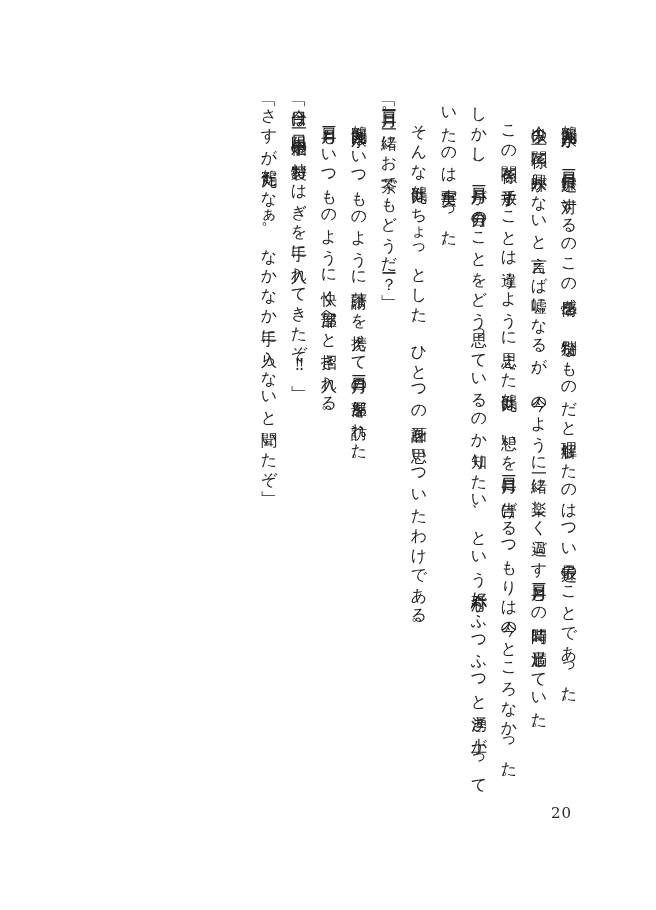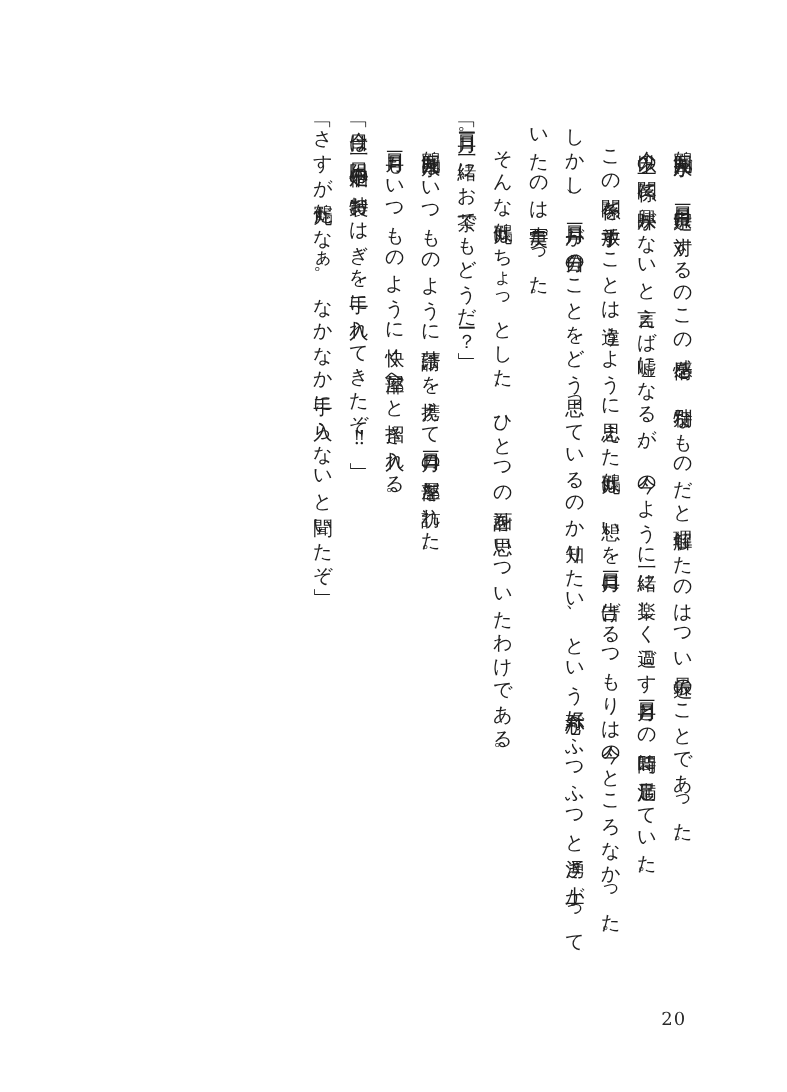--- a/index.html
+++ b/index.html
@@ -31,21 +31,21 @@
     font-size: 16px;
     line-height: 30px;          
     letter-spacing: 1.6px;      
     text-align: left;
   }
   .text-area p { margin: 0; }
   
   .gap-before { margin-block-start: 60px; }
   .page-number {
     position: absolute;
-    top: 840px;
+    top: 804px;
     left: 551px;
     font-size: 15px;
     letter-spacing: 1px;
     color: #2a2a2a;
   }
 </style>
 </head>
 <body>
 
 <div class="page">

